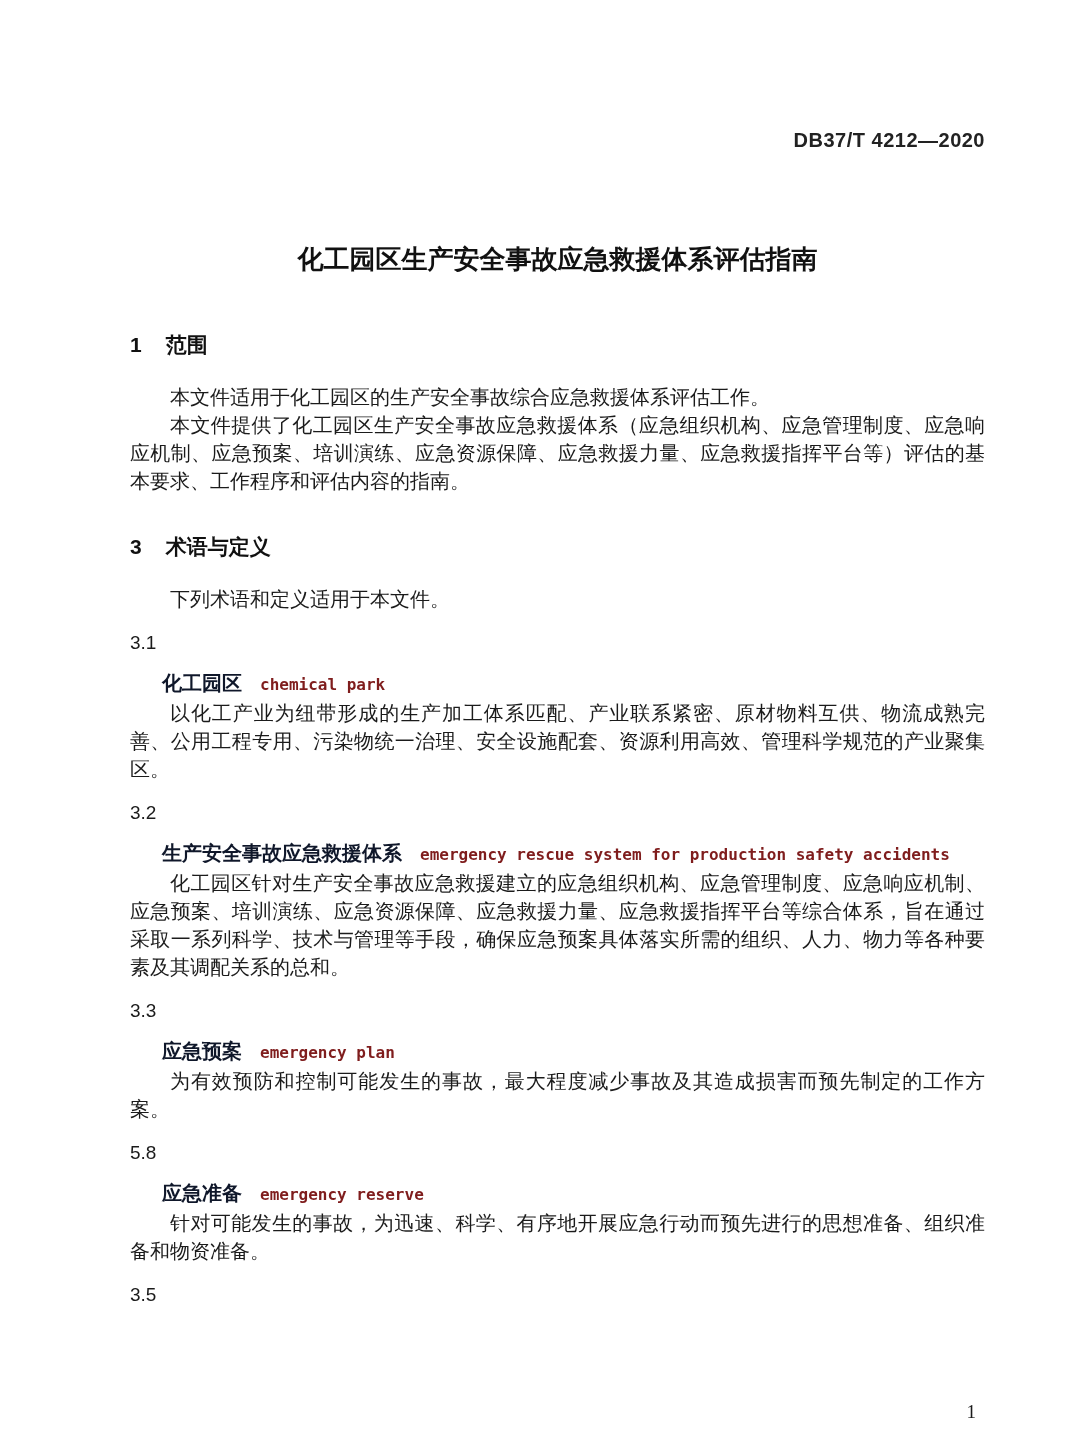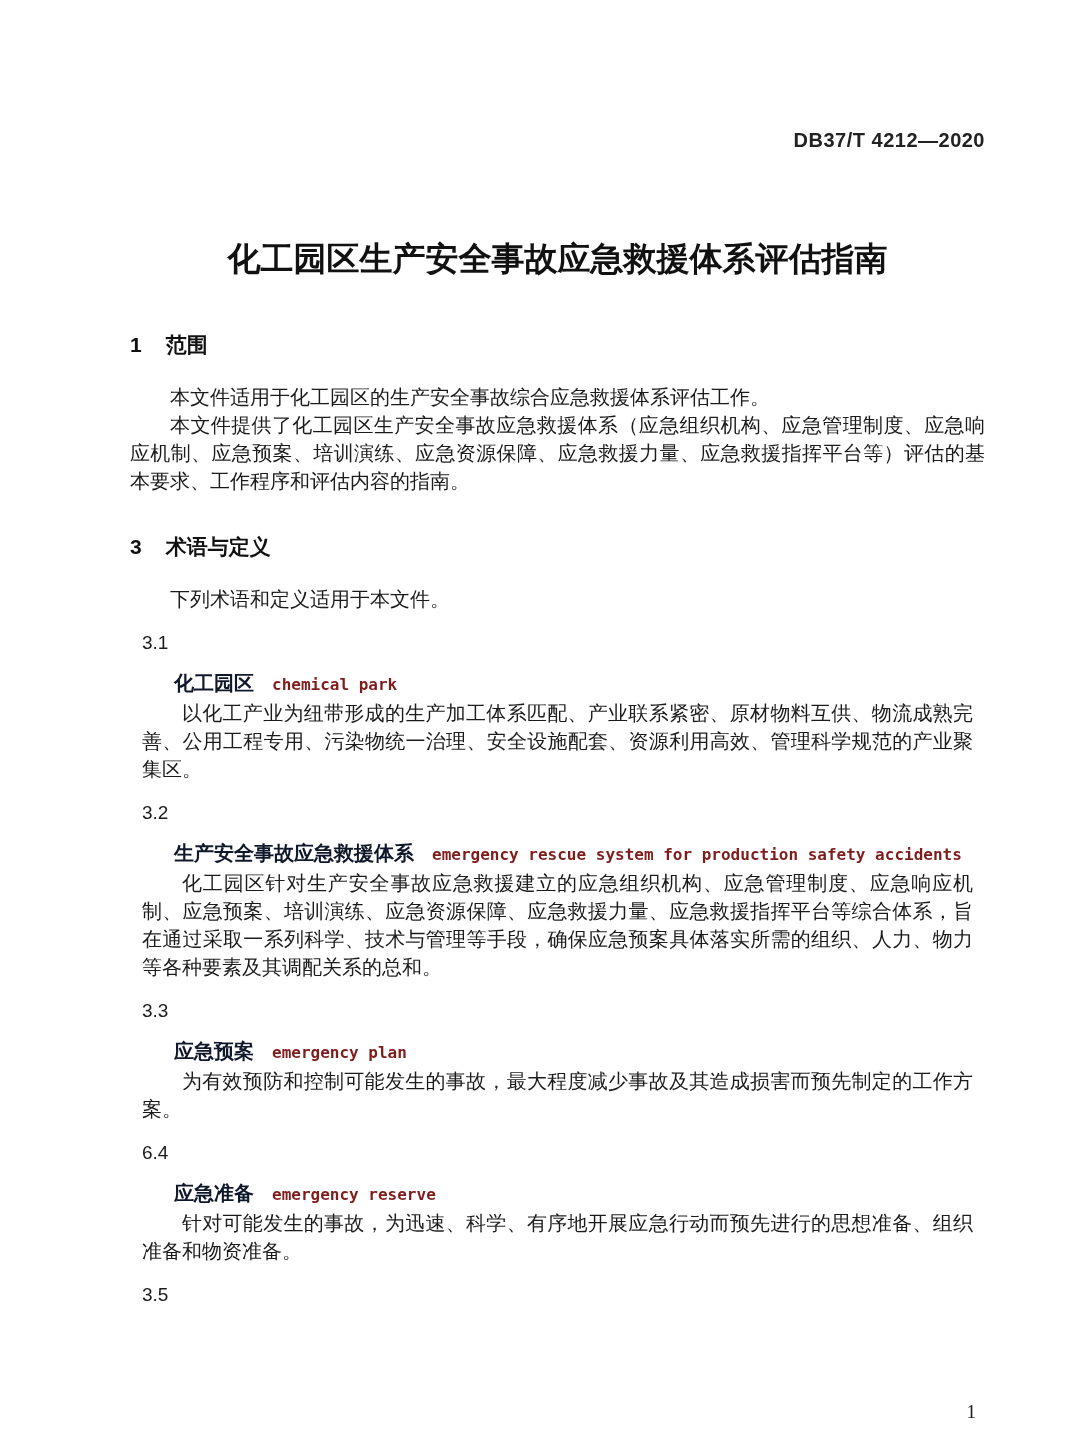--- a/index.html
+++ b/index.html
@@ -27,21 +27,21 @@
     font-size: 20px;
     line-height: 24px;
     letter-spacing: 0.5px;
     color: #222;
   }
   .doc-title {
     margin: 91px 0 0 0;
     text-align: center;
     font-family: "Liberation Sans", "DejaVu Sans", sans-serif;
     font-weight: 700;
-    font-size: 33px;
+    font-size: 26px;
     line-height: 32px;
     color: #111;
   }
   .doc-title + .sec .sec-h { margin-top: 56px; }
   .sec-h {
     margin: 38px 0 24px 0;
     font-family: "Liberation Sans", "DejaVu Sans", sans-serif;
     font-weight: 700;
     font-size: 21px;
     line-height: 28px;
@@ -49,21 +49,21 @@
   }
   .sec-num { margin-right: 24px; }
   .para {
     margin: 0;
     font-size: 20px;
     line-height: 28px;
     text-align: justify;
     text-indent: 2em;
     color: #1b1b1b;
   }
-  .terms { margin: 12px; }
+  .terms { margin: 0; }
   .term-num {
     margin-top: 16px;
     font-family: "Liberation Sans", "DejaVu Sans", sans-serif;
     font-size: 19px;
     line-height: 28px;
     color: #1b1b1b;
   }
   .term-name {
     margin-top: 14px;
     padding-left: 2em;
@@ -136,21 +136,21 @@
 
     <div class="term">
       <div class="term-num">3.3</div>
       <div class="term-name">
         <span class="term-zh">应急预案</span><span class="term-en">emergency plan</span>
       </div>
       <p class="para">为有效预防和控制可能发生的事故，最大程度减少事故及其造成损害而预先制定的工作方案。</p>
     </div>
 
     <div class="term">
-      <div class="term-num">6.4</div>
+      <div class="term-num">5.8</div>
       <div class="term-name">
         <span class="term-zh">应急准备</span><span class="term-en">emergency reserve</span>
       </div>
       <p class="para">针对可能发生的事故，为迅速、科学、有序地开展应急行动而预先进行的思想准备、组织准备和物资准备。</p>
     </div>
 
     <div class="term">
       <div class="term-num">3.5</div>
     </div>
 

